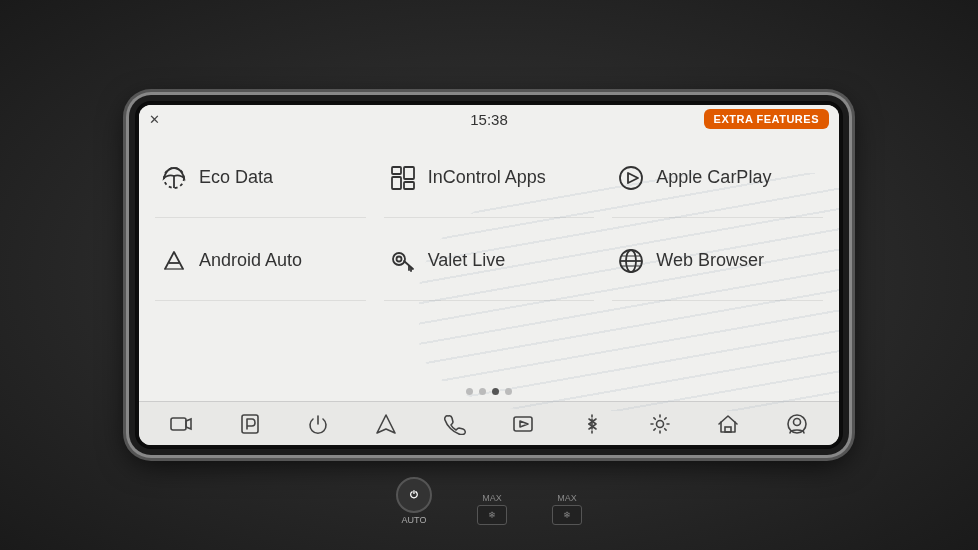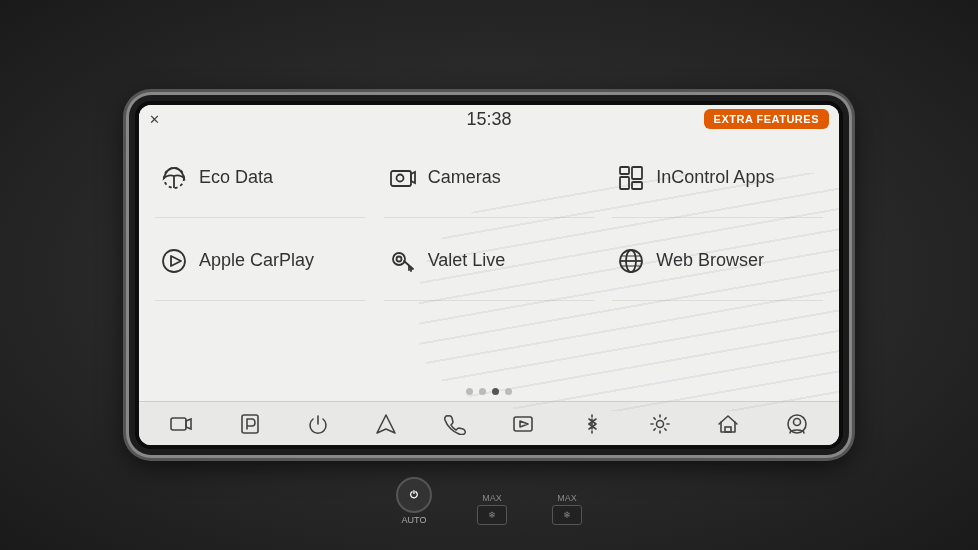--- a/index.html
+++ b/index.html
@@ -92,21 +92,21 @@
     .back-icon {
       font-size: 13px;
       color: #444;
       cursor: pointer;
     }
 
     .clock {
       position: absolute;
       left: 50%;
       transform: translateX(-50%);
-      font-size: 18px;
+      font-size: 15px;
       color: #333;
       font-weight: 500;
     }
 
     .extra-features-btn {
       background: #e05a00;
       color: white;
       font-size: 11px;
       font-weight: bold;
       padding: 4px 10px;
@@ -271,30 +271,20 @@
               <div class="menu-item-icon">
                 <svg viewBox="0 0 28 28" fill="none" stroke="#333" stroke-width="1.8">
                   <path d="M14 4 C6 4 4 14 4 14 C4 14 8 10 14 12 C20 10 24 14 24 14 C24 14 22 4 14 4Z" stroke="#333" fill="none"></path>
                   <path d="M14 12 L14 24" stroke="#333"></path>
                   <circle cx="14" cy="14" r="10" stroke="#333" fill="none" stroke-dasharray="3 3"></circle>
                 </svg>
               </div>
               <span class="menu-item-label">Eco Data</span>
             </div>
 
-            <div class="menu-item">
-              <div class="menu-item-icon">
-                <svg viewBox="0 0 28 28" fill="none" stroke="#333" stroke-width="1.8">
-                  <rect x="2" y="7" width="20" height="15" rx="2" stroke="#333"></rect>
-                  <polygon points="22,10 26,8 26,19 22,17" stroke="#333" fill="none"></polygon>
-                  <circle cx="11" cy="14" r="3.5" stroke="#333"></circle>
-                </svg>
-              </div>
-              <span class="menu-item-label">Cameras</span>
-            </div>
 
             <div class="menu-item">
               <div class="menu-item-icon">
                 <svg viewBox="0 0 28 28" fill="none" stroke="#333" stroke-width="1.8">
                   <rect x="3" y="3" width="9" height="7" rx="1" stroke="#333"></rect>
                   <rect x="3" y="13" width="9" height="12" rx="1" stroke="#333"></rect>
                   <rect x="15" y="3" width="10" height="12" rx="1" stroke="#333"></rect>
                   <rect x="15" y="18" width="10" height="7" rx="1" stroke="#333"></rect>
                 </svg>
               </div>
@@ -304,20 +294,31 @@
             <div class="menu-item">
               <div class="menu-item-icon">
                 <svg viewBox="0 0 28 28" fill="none" stroke="#333" stroke-width="1.8">
                   <circle cx="14" cy="14" r="11" stroke="#333"></circle>
                   <polygon points="11,9 21,14 11,19" stroke="#333" stroke-linejoin="round" fill="none"></polygon>
                 </svg>
               </div>
               <span class="menu-item-label">Apple CarPlay</span>
             </div>
 
+            <div class="menu-item">
+              <div class="menu-item-icon">
+                <svg viewBox="0 0 28 28" fill="none" stroke="#333" stroke-width="1.8">
+
+                  <path d="M5 22 L14 5 L23 22" stroke="#333" stroke-linejoin="round"></path>
+                  <path d="M9 16 L19 16" stroke="#333"></path>
+                  <path d="M4 22 L24 22" stroke="#333" stroke-width="1.2"></path>
+                </svg>
+              </div>
+              <span class="menu-item-label">Android Auto</span>
+            </div>
 
             <div class="menu-item">
               <div class="menu-item-icon">
                 <svg viewBox="0 0 28 28" fill="none" stroke="#333" stroke-width="1.8">
                   <circle cx="10" cy="12" r="6" stroke="#333"></circle>
                   <circle cx="10" cy="12" r="2.5" stroke="#333"></circle>
                   <path d="M15 14 L24 22" stroke="#333" stroke-linecap="round"></path>
                   <path d="M20 19 L20 23" stroke="#333" stroke-linecap="round"></path>
                   <path d="M22 21 L22 24" stroke="#333" stroke-linecap="round"></path>
                 </svg>

